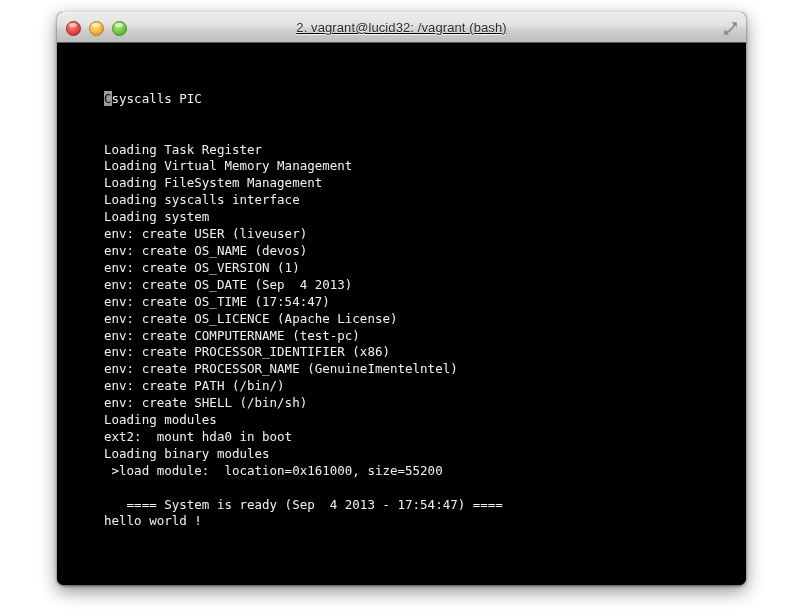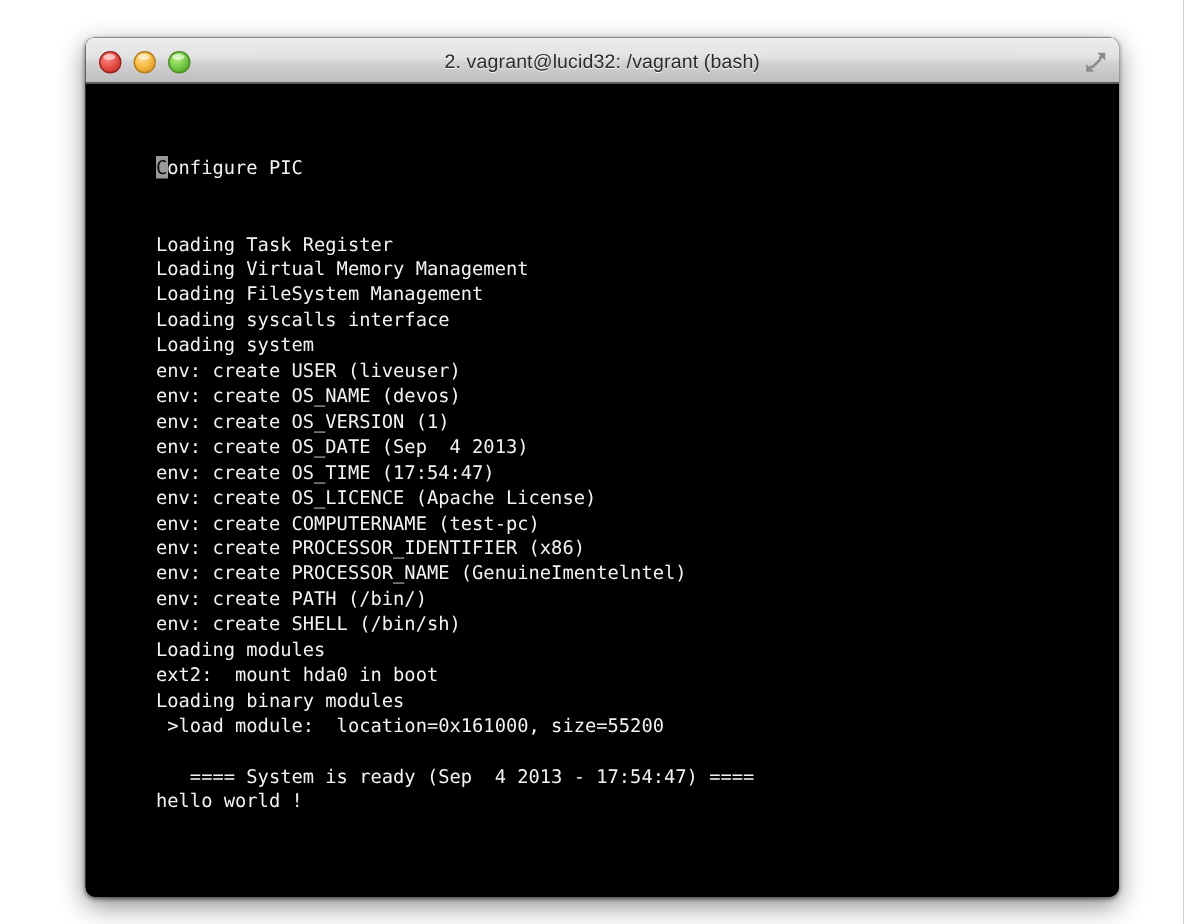--- a/index.html
+++ b/index.html
@@ -18,28 +18,29 @@
     position: relative;
     width: 789px;
     height: 616px;
     background: #ffffff;
   }
 
   
   #terminal-window {
     position: absolute;
     left: 57px;
-    top: 25px;
+    top: 12px;
     width: 689px;
     height: 573px;
     border-radius: 6px 6px 7px 7px;
     box-shadow: 0 6px 18px rgba(0,0,0,0.45),
                 0 1px 3px rgba(0,0,0,0.55);
     overflow: hidden;
     background: #000000;
+    text-decoration: underline;
   }
 
   
   #title-bar {
     position: relative;
     height: 31px;
     background: linear-gradient(to bottom,
                 #ececec 0%,
                 #e2e2e2 42%,
                 #d2d2d2 55%,
@@ -160,19 +161,19 @@
           <path d="M9.6 2.2 L14.8 2.2 L14.8 7.4 L12.9 5.5 L11.7 6.7 L10.4 5.4 L11.6 4.2 Z" fill="#8b8b8b"></path>
           <path d="M2.2 9.6 L2.2 14.8 L7.4 14.8 L5.5 12.9 L6.7 11.7 L5.4 10.4 L4.2 11.6 Z" fill="#8b8b8b"></path>
           <path d="M11.3 5.7 L5.7 11.3 L6.9 12.5 L12.5 6.9 Z" fill="#8b8b8b"></path>
         </svg>
       </div>
 
     </div>
 
     <div id="terminal-body">
       <div id="terminal-output">
-        <div class="term-line"><span class="cursor-block">C</span><span>onfigure PIC</span></div>
+        <div class="term-line"><span class="cursor-block">C</span><span>syscalls PIC</span></div>
       <div class="term-line">Loading Task Register</div><div class="term-line">Loading Virtual Memory Management</div><div class="term-line">Loading FileSystem Management</div><div class="term-line">Loading syscalls interface</div><div class="term-line">Loading system</div><div class="term-line">env: create USER (liveuser)</div><div class="term-line">env: create OS_NAME (devos)</div><div class="term-line">env: create OS_VERSION (1)</div><div class="term-line">env: create OS_DATE (Sep  4 2013)</div><div class="term-line">env: create OS_TIME (17:54:47)</div><div class="term-line">env: create OS_LICENCE (Apache License)</div><div class="term-line">env: create COMPUTERNAME (test-pc)</div><div class="term-line">env: create PROCESSOR_IDENTIFIER (x86)</div><div class="term-line">env: create PROCESSOR_NAME (GenuineImentelntel)</div><div class="term-line">env: create PATH (/bin/)</div><div class="term-line">env: create SHELL (/bin/sh)</div><div class="term-line">Loading modules</div><div class="term-line">ext2:  mount hda0 in boot</div><div class="term-line">Loading binary modules</div><div class="term-line"> &gt;load module:  location=0x161000, size=55200</div><div class="term-line">&nbsp;</div><div class="term-line">   ==== System is ready (Sep  4 2013 - 17:54:47) ====</div><div class="term-line">hello world !</div></div>
     </div>
 
   </div>
 
 </div>
 
 </body></html>

